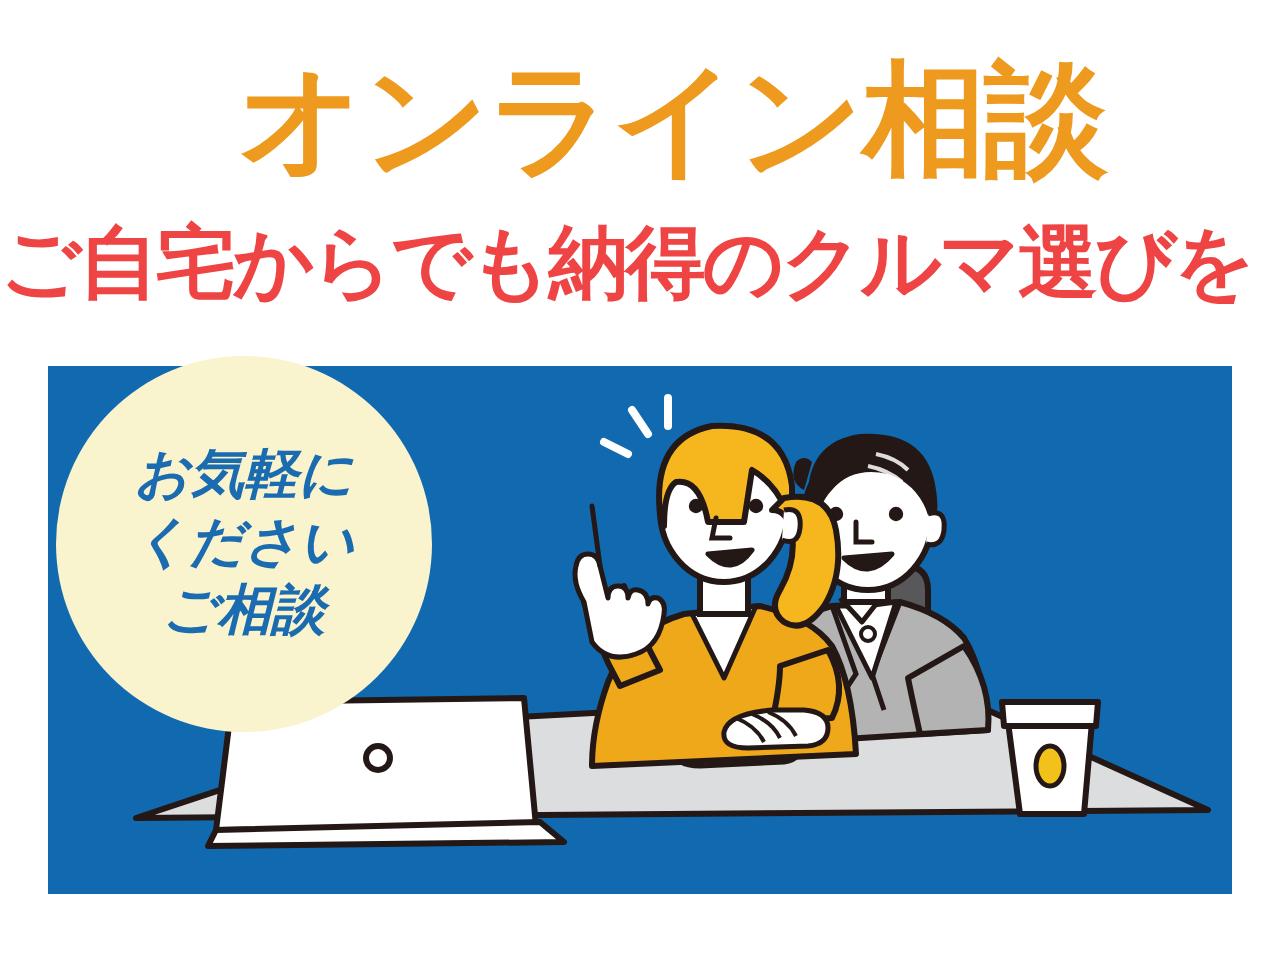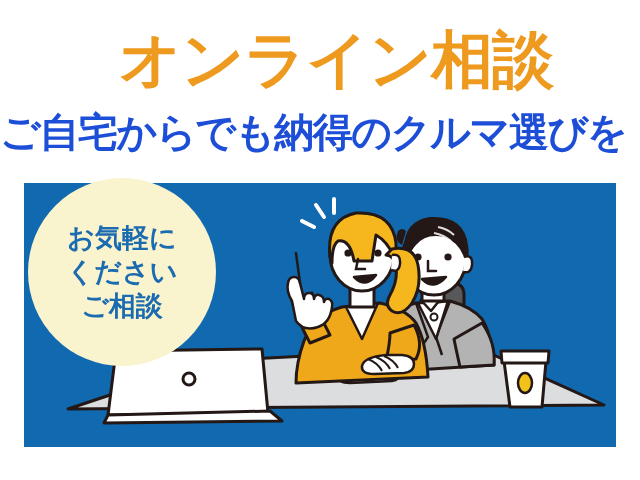--- a/index.html
+++ b/index.html
@@ -26,21 +26,21 @@
   }
   .subheadline {
     position:absolute;
     left:0; top:108px;
     width:576px;
     text-align:center;
     font-size:40px;
     line-height:48px;
     font-weight:bold;
     letter-spacing:-1.5px;
-    color:#1d4ed8;
+    color:#ef4444;
     white-space:nowrap;
   }
 
   
   .panel {
     position:absolute;
     left:24px; top:183px;
     width:592px; height:264px;
     background:#1169AF;
     overflow:hidden;
@@ -52,20 +52,21 @@
     position:absolute;
     left:28px; top:178px;
     width:188px; height:188px;
     border-radius:50%;
     background:#F9F3CE;
     display:flex;
     flex-direction:column;
     align-items:center;
     justify-content:center;
     z-index:5;
+    font-style:italic;
   }
   .badge-line {
     color:#1B6BB0;
     font-size:27px;
     line-height:34px;
     font-weight:bold;
     letter-spacing:0px;
     white-space:nowrap;
   }
 </style>

